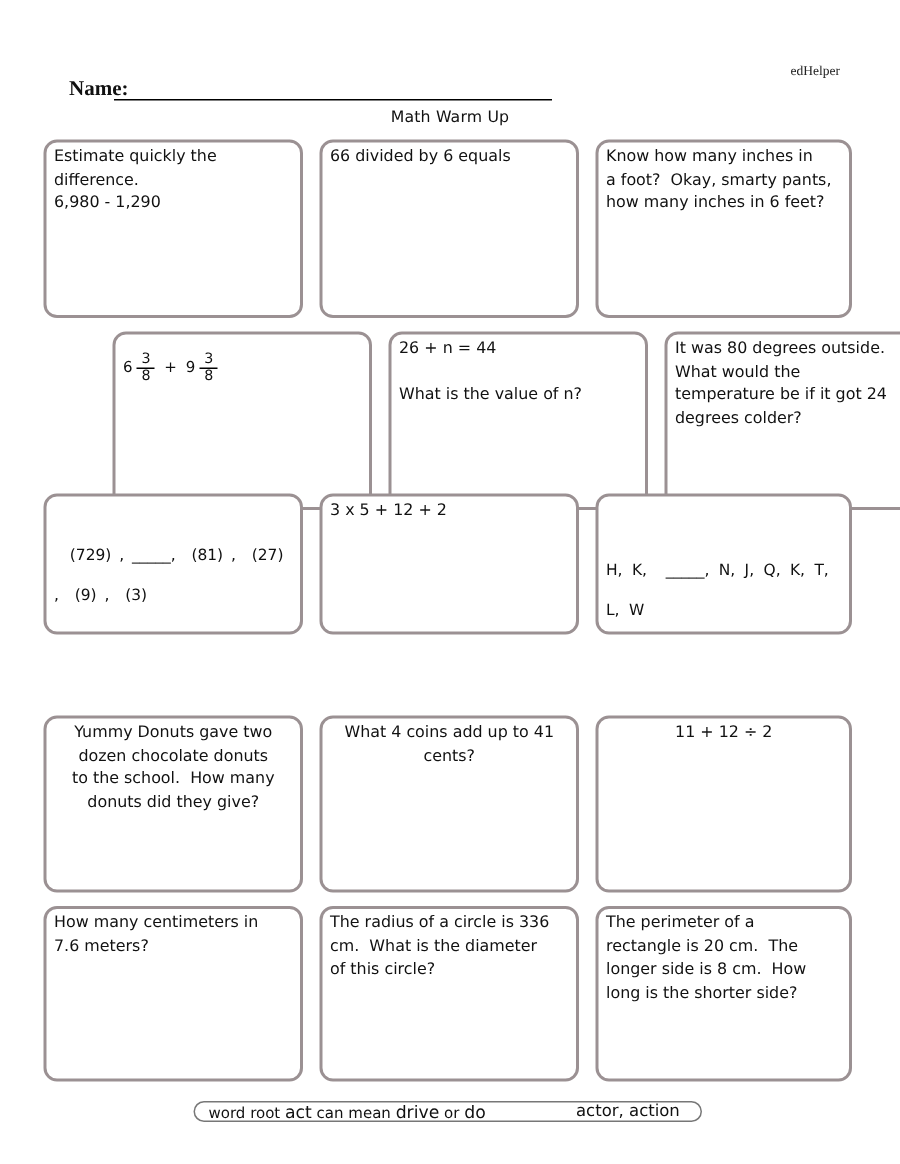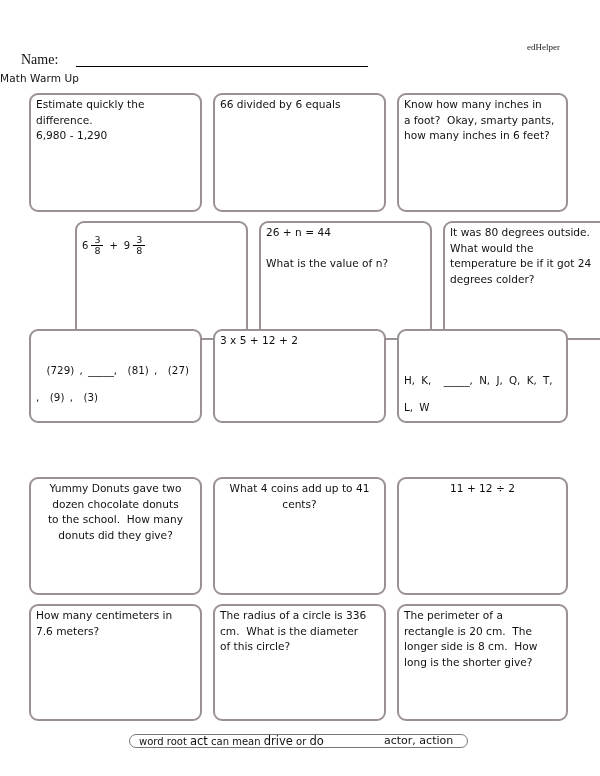--- a/index.html
+++ b/index.html
@@ -1,24 +1,24 @@
 <!DOCTYPE html>
 <html><head>
 <meta charset="utf-8">
 <style>
   html, body { margin: 0; padding: 0; background: #ffffff; }
   body { width: 600px; height: 776px; position: relative; overflow: hidden;
          font-family: "DejaVu Sans", sans-serif; color: #111; }
   .brand { position: absolute; left: 527px; top: 42px; font-family: "Liberation Serif", serif;
            font-size: 9px; color: #222; }
-  .name-label { position: absolute; left: 21px; top: 52px; font-family: "Liberation Serif", serif;
-                font-weight: normal; font-size: 14px; }
+  .name-label { position: absolute; left: 46px; top: 52px; font-family: "Liberation Serif", serif;
+                font-weight: bold; font-size: 14px; }
   .name-line { position: absolute; left: 76px; top: 66px; width: 292px; height: 0;
                border-top: 1px solid #000; }
-  .title { position: absolute; left: 0; width: 600px; top: 72px; 
+  .title { position: absolute; left: 0; width: 600px; top: 72px; text-align: center;
            font-size: 10.5px; letter-spacing: 0.1px; }
   .card { position: absolute; box-sizing: border-box; border: 2px solid #9b9193;
           border-radius: 9px; background: #fff; padding: 2px 5px;
           font-size: 10.6px; line-height: 15.5px; }
   .c1 { left: 29px; width: 173px; }
   .c2 { left: 213px; width: 173px; }
   .c3 { left: 397px; width: 171px; }
   .r1 { top: 93px; height: 119px; }
   .r2 { top: 221px; height: 119px; margin-left: 46px; }
   .r3 { top: 329px; height: 94px; }
@@ -123,19 +123,19 @@
 </div>
 <div class="card c2 r5">
   <span class="line">The radius of a circle is 336</span>
   <span class="line">cm.  What is the diameter</span>
   <span class="line">of this circle?</span>
 </div>
 <div class="card c3 r5">
   <span class="line">The perimeter of a</span>
   <span class="line">rectangle is 20 cm.  The</span>
   <span class="line">longer side is 8 cm.  How</span>
-  <span class="line">long is the shorter give?</span>
+  <span class="line">long is the shorter side?</span>
 </div>
 
 <div class="footer">
   <span>word root </span><span class="big">act</span><span> can mean </span><span class="big">drive</span><span> or </span><span class="big">do</span>
   <span class="ex">actor, action</span>
 </div>
 
 </body></html>

